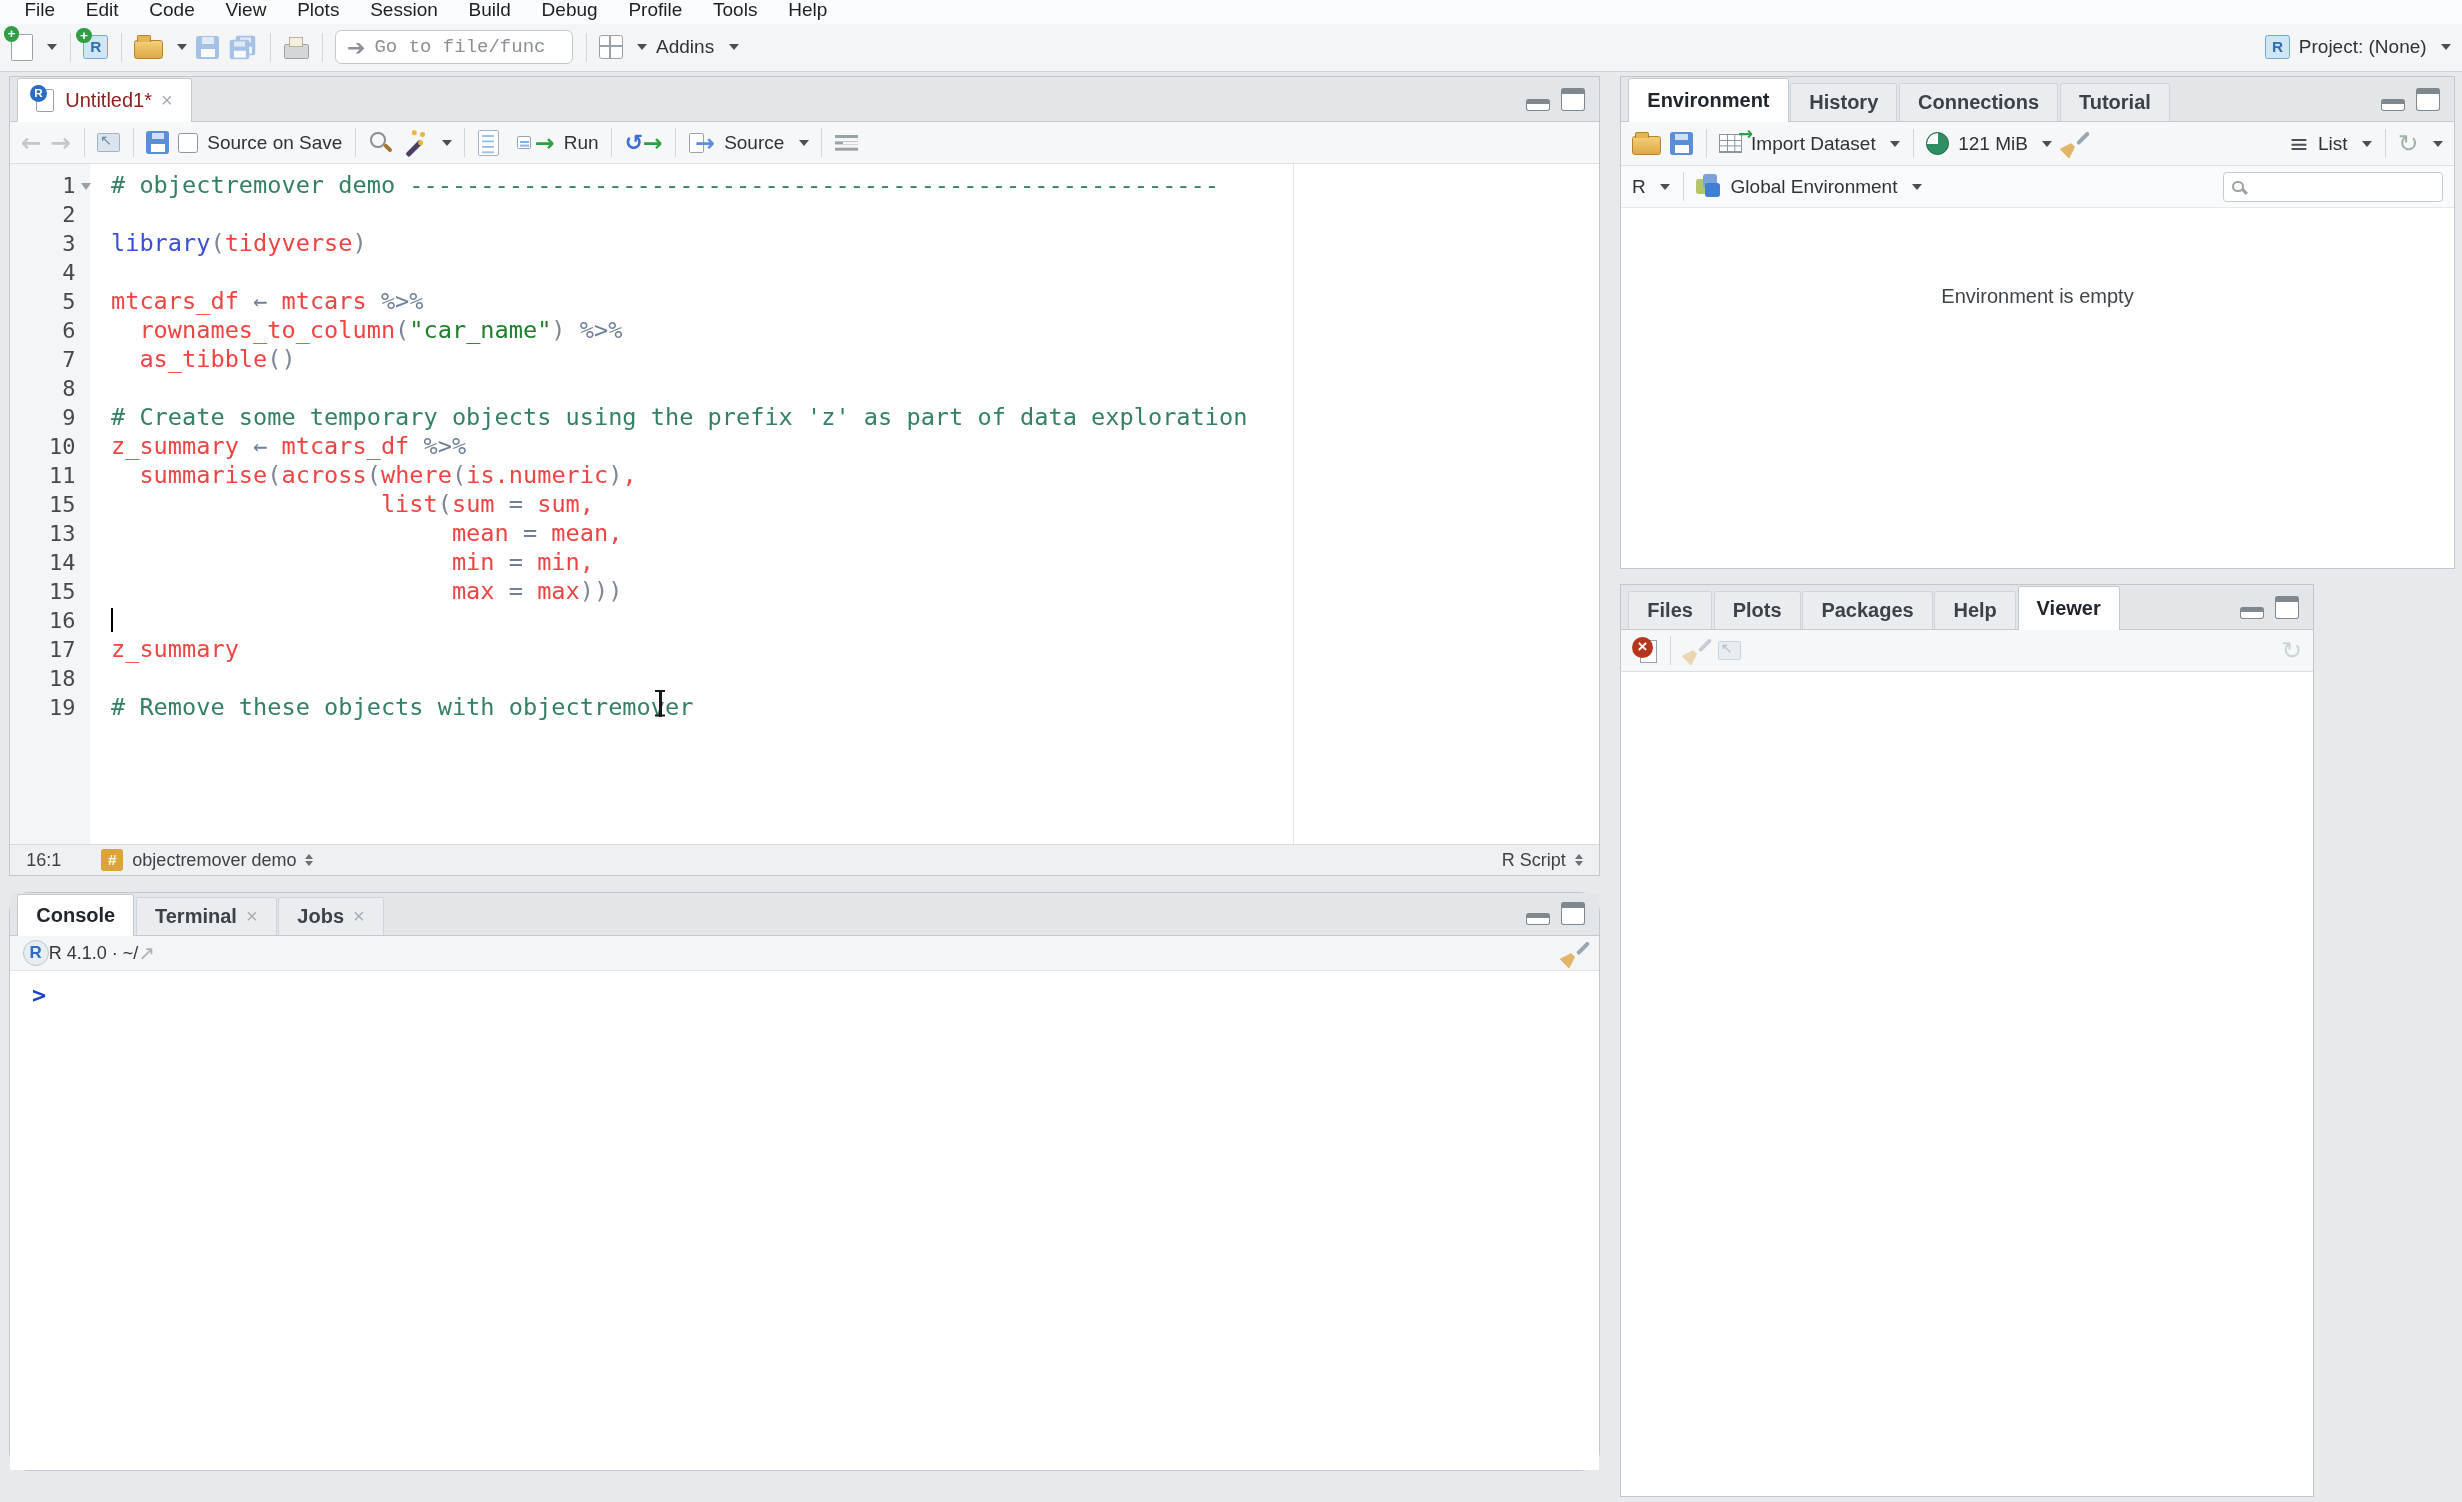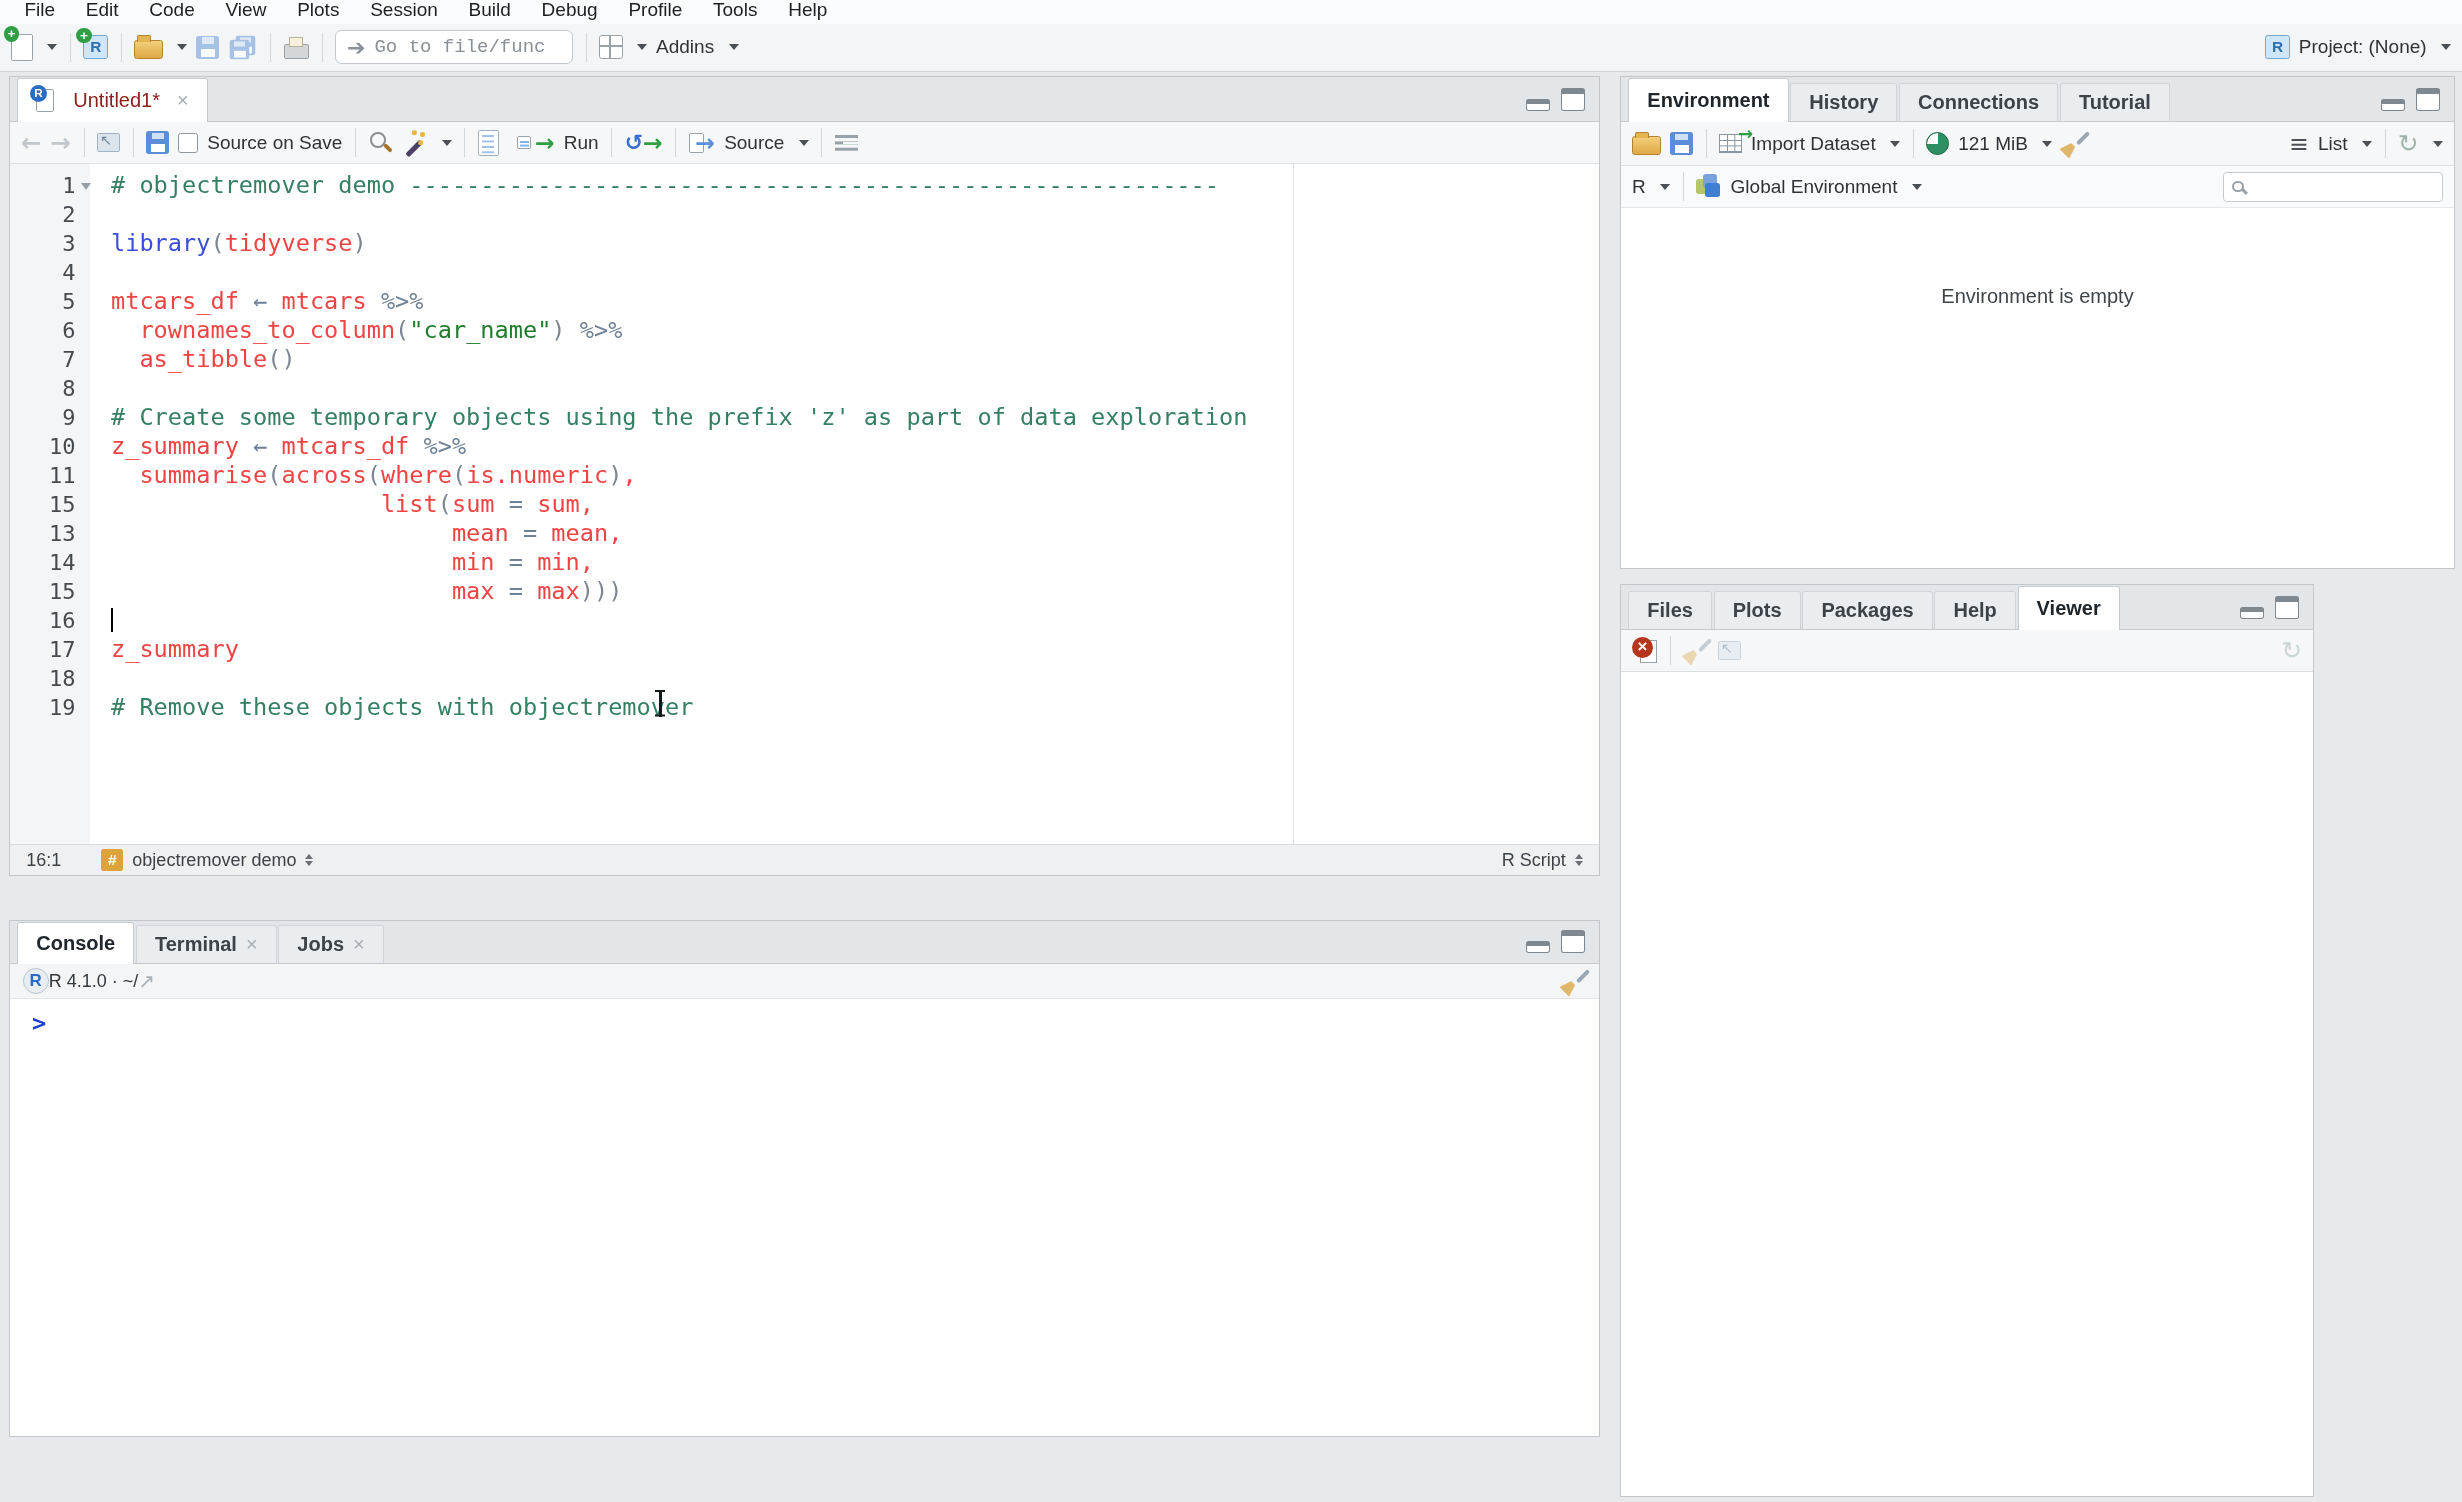--- a/index.html
+++ b/index.html
@@ -50,21 +50,21 @@
   .ic-grid { width:23.6px; height:23.6px; border:1.8px solid #9aa2a9; border-radius:2.7px; position:relative; background:#fff; }
   .ic-grid::before { content:''; position:absolute; left:0; right:0; top:9px; height:1.8px; background:#9aa2a9; }
   .ic-grid::after  { content:''; position:absolute; top:0; bottom:0; left:9px; width:1.8px; background:#9aa2a9; }
 
   
   .pane { position:absolute; background:#fff; border:0.9px solid #c3c7cb; }
   .tabbar { position:absolute; left:0; right:0; top:0; height:45px; background:#e3e6e9;
         border-bottom:0.9px solid #c6cacd; display:flex; align-items:flex-end; padding-left:7.3px; }
   .tab { height:38px; display:flex; align-items:center; padding:0 18px; font-size:20px; font-weight:bold;
         color:#3c4247; background:#eaedef; border:0.9px solid #d0d4d8; border-bottom:none; border-radius:2.7px 2.7px 0 0; margin-right:1.8px; }
-  .tab.active { background:#fff; height:44px; margin-bottom:-0.9px; border-color:#c6cacd; color:#20262b;gap:8px; }
+  .tab.active { background:#fff; height:44px; margin-bottom:-0.9px; border-color:#c6cacd; color:#20262b; }
   .tab .close { font-weight:normal; color:#a7adb3; font-size:20px; margin-left:9px; }
   .winbtns { position:absolute; right:14.5px; top:11px; display:flex; gap:11px; align-items:flex-end; }
   .wb-min { width:23.6px; height:11.8px; border:1.8px solid #7f888f; border-top:5.4px solid #7f888f; border-radius:2.7px; background:#fff; }
   .wb-max { width:23.6px; height:23px; border:1.8px solid #7f888f; border-top:6.4px solid #7f888f; border-radius:2.7px; background:#fff; }
   .pane-toolbar { position:absolute; left:0; right:0; display:flex; align-items:center; gap:9px;
         background:#f5f7f8; border-bottom:0.9px solid #dcdfe2; padding:0 11px; }
 
   
   #src-pane { left:9px; top:76px; width:1591px; height:800px; }
   .ic-rdoc { width:18px; height:23.6px; background:#fff; border:0.9px solid #9aa2a9; border-radius:1.8px; position:relative; margin-right:11px; }
@@ -115,21 +115,21 @@
 
   #src-status { position:absolute; left:0; right:0; bottom:0; height:31px; background:#eef0f2; border-top:0.9px solid #d8dbde;
         display:flex; align-items:center; font-size:18px; color:#3c4247; padding:0 16.3px; }
   .hash-badge { width:22px; height:22px; background:#dba339; border-radius:2.7px; color:#fff; font-weight:bold;
         font-size:15.4px; display:flex; align-items:center; justify-content:center; margin-right:9px; }
   .updown { display:inline-flex; flex-direction:column; gap:2.7px; margin-left:9px; }
   .tri-up { width:0; height:0; border-left:4.5px solid transparent; border-right:4.5px solid transparent; border-bottom:5.4px solid #6a7076; }
   .tri-dn { width:0; height:0; border-left:4.5px solid transparent; border-right:4.5px solid transparent; border-top:5.4px solid #6a7076; }
 
   
-  #console-pane { left:9px; top:920px; width:1591px; height:517px; }
+  #console-pane { left:9px; top:892px; width:1591px; height:579px;border-radius:20px; }
   #console-pane .tabbar { height:43px; }
   #console-pane .tab.active { height:42px; }
   #console-header { position:absolute; left:0; right:0; top:43px; height:35px; background:#f3f5f6;
         border-bottom:0.9px solid #e2e5e7; display:flex; align-items:center; padding:0 12.7px; }
   .ic-rlogo { width:26px; height:26px; border-radius:50%; background:#e8edf2; border:1.8px solid #b9c6d2; position:relative; }
   .ic-rlogo::after { content:'R'; position:absolute; inset:0; color:#2b6cc4; font-weight:bold; font-size:17px;
         display:flex; align-items:center; justify-content:center; }
   .console-ver { font-size:18px; color:#33383d; }
   .ic-link { color:#aab2b9; font-size:20px; font-family:"DejaVu Sans",sans-serif; }
   .ic-broom { width:25.4px; height:27px; position:relative; }

